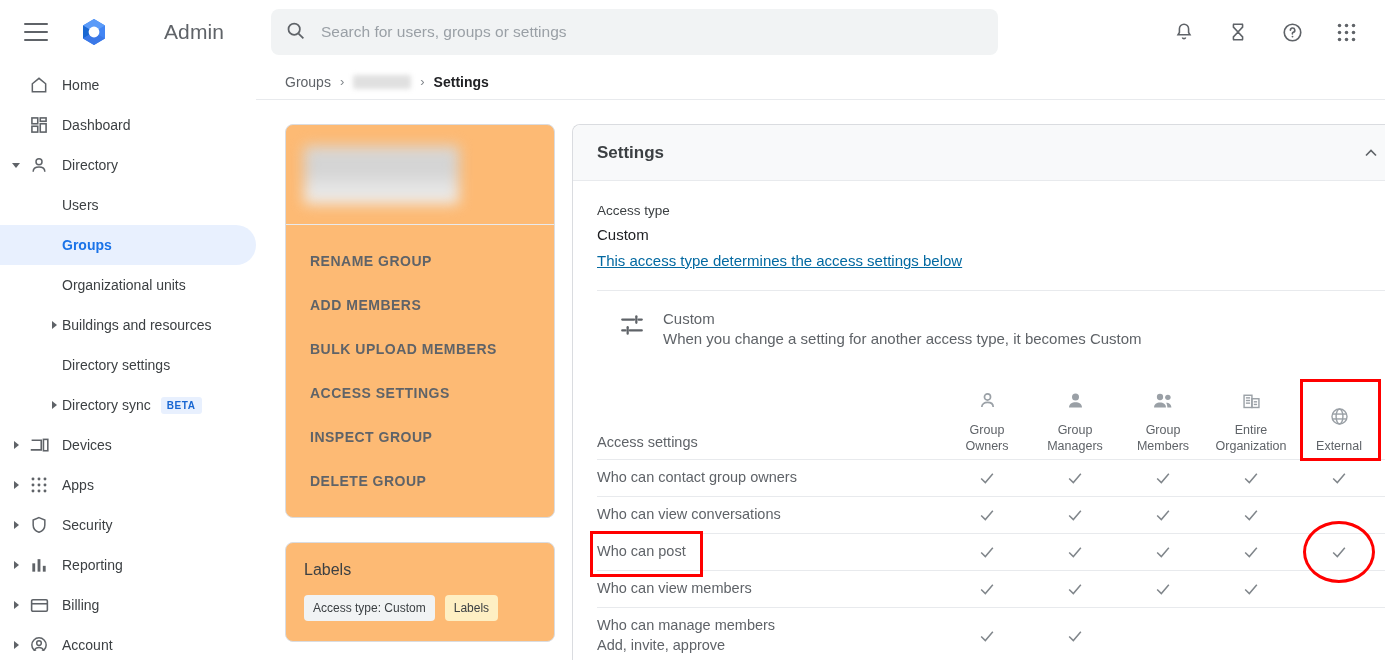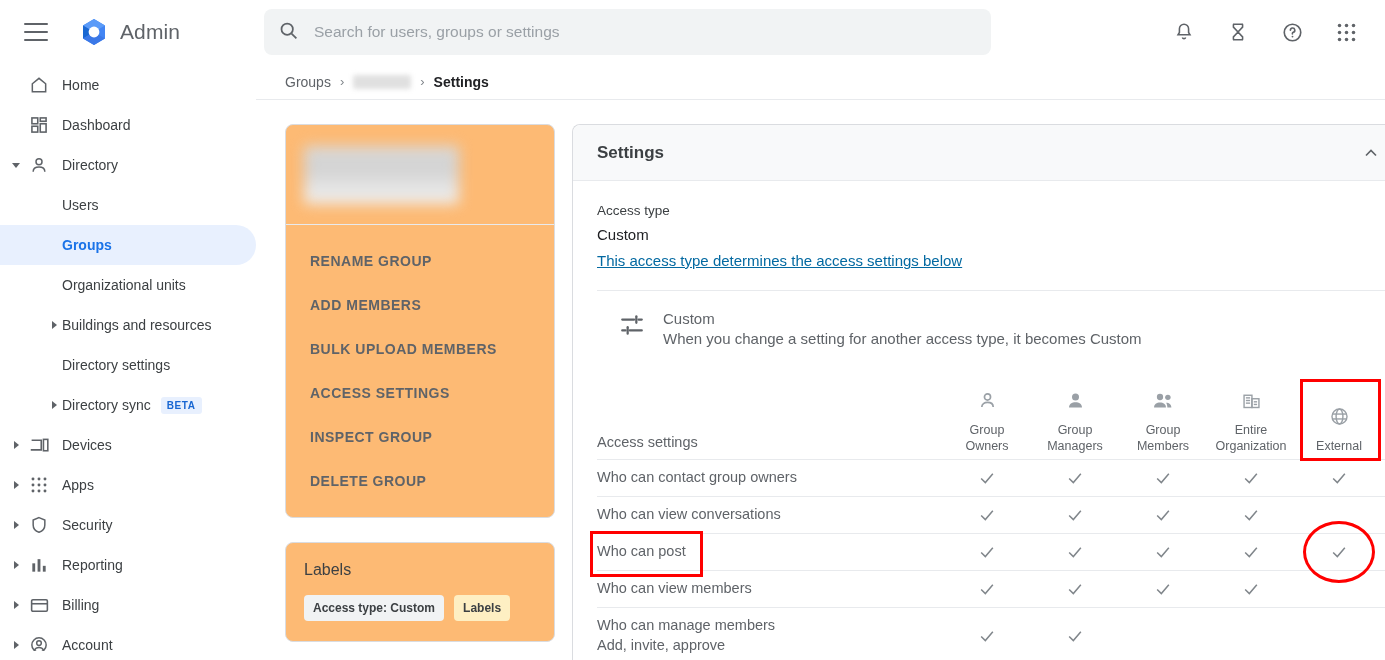--- a/index.html
+++ b/index.html
@@ -15,26 +15,26 @@
   .topbar {
     position: absolute; top: 0; left: 0; width: 1385px; height: 64px;
     display: flex; align-items: center; background: #fff; z-index: 5;
   }
   .hamburger {
     width: 24px; height: 18px; margin-left: 24px; cursor: pointer;
     display: flex; flex-direction: column; justify-content: space-between;
   }
   .hamburger i { display: block; height: 2px; background: #5f6368; border-radius: 1px; }
 
-  .brand { display: flex; align-items: center; margin-left: 30px; cursor: pointer; }
+  .brand { display: flex; align-items: center; margin-left: 30px; cursor: pointer; gap: 44px; }
   .brand-logo { width: 32px; height: 32px; }
   .brand-name { font-size: 21px; color: #5f6368; margin-left: 10px; letter-spacing: .1px; }
 
   .searchwrap {
-    position: absolute; left: 264px; top: 9px; width: 727px; height: 46px;
+    position: absolute; left: 271px; top: 9px; width: 727px; height: 46px;
     background: #f1f3f4; border-radius: 8px;
     display: flex; align-items: center; padding: 16px 14px; cursor: text;
   }
   .searchwrap svg { flex: 0 0 auto; }
   .search-input {
     border: 0; outline: 0; background: transparent; margin-left: 15px;
     font-family: "Liberation Sans", sans-serif; font-size: 15.5px;
     color: #3c4043; width: 640px;
   }
   .search-input::placeholder { color: #9aa0a6; }
@@ -113,21 +113,21 @@
   .action-item {
     height: 44px; display: flex; align-items: center; padding-left: 24px;
     font-size: 14px; font-weight: bold; color: #5f6368; letter-spacing: .5px;
     cursor: pointer;
   }
 
   .labels-card { margin-top: 24px; padding: 18px 18px 20px 18px; }
   .labels-title { font-size: 16px; color: #3c4043; margin-bottom: 16px; }
   .chips { display: flex; align-items: center; }
   .chip {
-    font-size: 12px; font-weight: bold; color: #3c4043;
+    font-size: 12px; font-weight: normal; color: #3c4043;
     padding: 6px 9px; border-radius: 4px; margin-right: 10px; cursor: pointer;
   }
   .chip.grey { background: #f1f3f4; }
   .chip.amber { background: #feefc3; }
 
   
   .rightcol { flex: 1 1 auto; margin-left: 17px; }
   .settings-panel { border: 1px solid #dadce0; border-radius: 8px 0 0 0; border-right: 0; background: #fff; }
   .settings-head {
     height: 56px; background: #f8f9fa; border-bottom: 1px solid #e8eaed;

